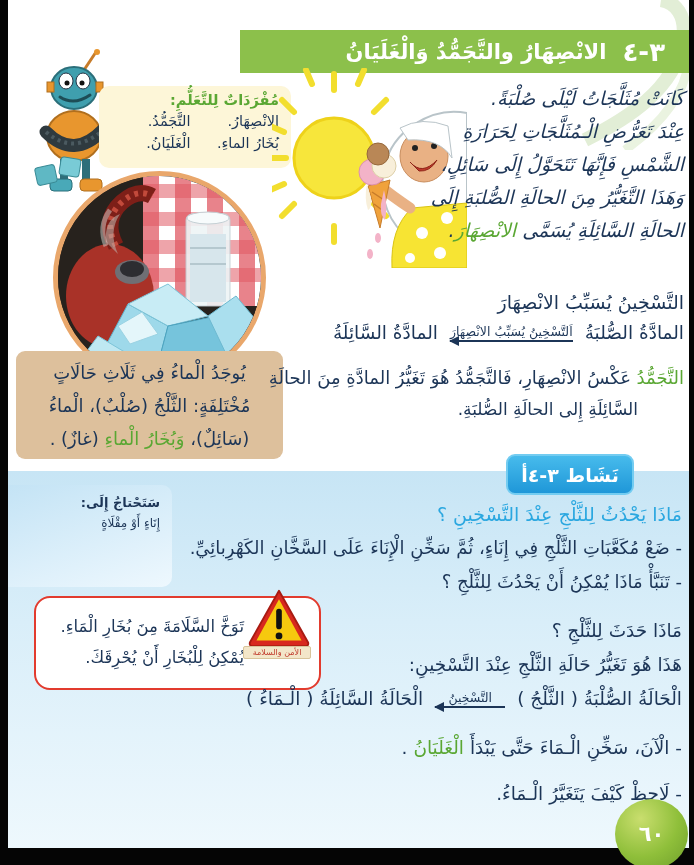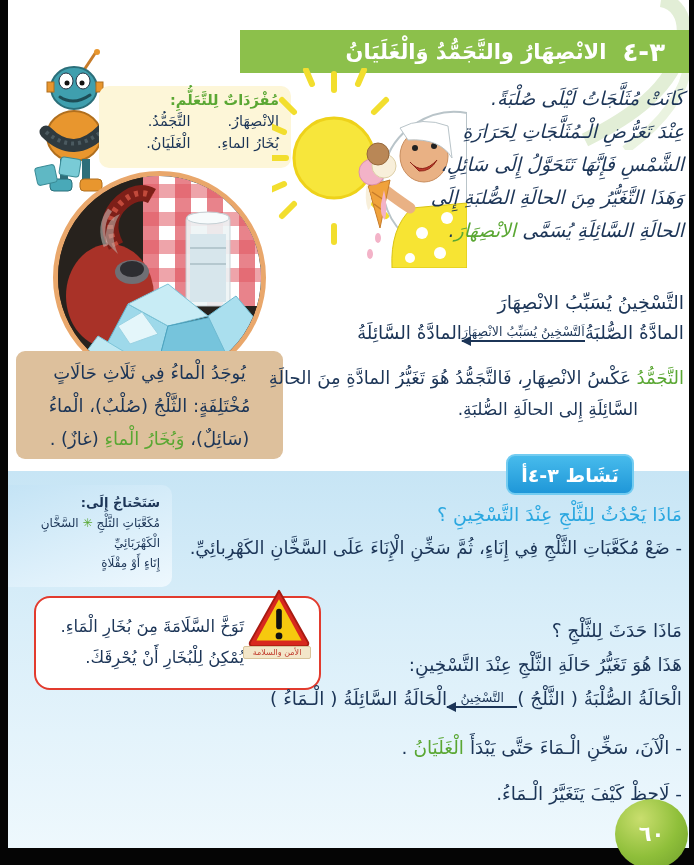--- a/index.html
+++ b/index.html
@@ -39,21 +39,21 @@
          border:5px solid #e9a76b;overflow:hidden;background:#26211c;z-index:2;}
 
   
   .states{position:absolute;left:16px;top:351px;width:267px;height:108px;background:#ddc09c;
           border-radius:9px;text-align:center;direction:rtl;color:#1c3557;font-size:18px;
           line-height:33px;padding-top:5px;box-sizing:border-box;z-index:2;}
 
   
   .diag{position:absolute;display:flex;flex-direction:row;align-items:center;direction:rtl;
         color:#1c3557;font-size:18.5px;white-space:nowrap;z-index:3;}
-  .diagArrow{display:inline-flex;flex-direction:column;align-items:center;margin:0 0;justify-content:space-between;}
+  .diagArrow{display:inline-flex;flex-direction:column;align-items:center;margin:0 12px;justify-content:space-between;}
   .diagArrow .lab{font-size:12.5px;color:#1c3557;margin-bottom:1px;line-height:15px;}
   .diagArrow .shaft{position:relative;height:2px;background:#1c3557;align-self:stretch;min-width:80px;}
   .diagArrow .shaft::before{content:"";position:absolute;left:-1px;top:-4px;width:0;height:0;
         border-top:5px solid transparent;border-bottom:5px solid transparent;border-right:10px solid #1c3557;}
 
   
   .activity-bg{position:absolute;left:8px;top:471px;width:681px;height:377px;
         background:linear-gradient(180deg,#c7e5f5 0%,#d9eef9 40%,#eef8fd 100%);z-index:1;}
   .badge{position:absolute;left:506px;top:454px;width:124px;height:37px;z-index:4;
         background:linear-gradient(180deg,#47bbec,#1f97d8);border:2px solid #73ccf1;border-radius:9px;
@@ -250,26 +250,26 @@
 
   <div class="t" style="top:367px;right:10px;font-size:18px"><span class="green">التَّجَمُّدُ</span><span> عَكْسُ الانْصِهَارِ، فَالتَّجَمُّدُ هُوَ تَغَيُّرُ المادَّةِ مِنَ الحالَةِ</span></div>
   <div class="t" style="top:399px;right:56px;font-size:17px">السَّائِلَةِ إِلى الحالَةِ الصُّلبَةِ.</div>
 
   <div class="activity-bg"></div>
 
   <div class="badge">نَشَاط ٣-٤أ</div>
 
   <div class="materials">
     <div class="mtitle">سَتَحْتاجُ إِلَى:</div>
-    <div><span>مُكَعَّبَاتِ الثَّلْجِ</span> <span class="green">✳</span> <span>السَّخَّانِ الْكَهْرَبَائِيِّ</span></div>
     <div>إِنَاءٍ أَوْ مِقْلَاةٍ</div>
   </div>
 
   <div class="t blue" style="top:503px;right:12px;font-size:19px">مَاذَا يَحْدُثُ لِلثَّلْجِ عِنْدَ التَّسْخِينِ ؟</div>
   <div class="t" style="top:537px;right:12px;font-size:18px">- ضَعْ مُكَعَّبَاتِ الثَّلْجِ فِي إِنَاءٍ، ثُمَّ سَخِّنِ الْإِنَاءَ عَلَى السَّخَّانِ الكَهْرِبائِيِّ.</div>
+  <div class="t" style="top:571px;right:12px;font-size:18px">- تَنَبَّأْ مَاذَا يُمْكِنُ أَنْ يَحْدُثَ لِلثَّلْجِ ؟</div>
 
   <div class="safety">
     <div class="stext">
       <div>تَوَخَّ السَّلَامَةَ مِنَ بُخَارِ الْمَاءِ.</div>
       <div>يُمْكِنُ لِلْبُخَارِ أَنْ يُحْرِقَكَ.</div>
     </div>
   </div>
   <svg class="tri" viewBox="0 0 70 66">
     <path d="M35 3 L66 58 Q67 62 62 62 L8 62 Q3 62 4 58 Z" fill="#d8281e" stroke="#a81b12" stroke-width="2" stroke-linejoin="round"></path>
     <path d="M35 12 L59 56 L11 56 Z" fill="#f6c90e"></path>

